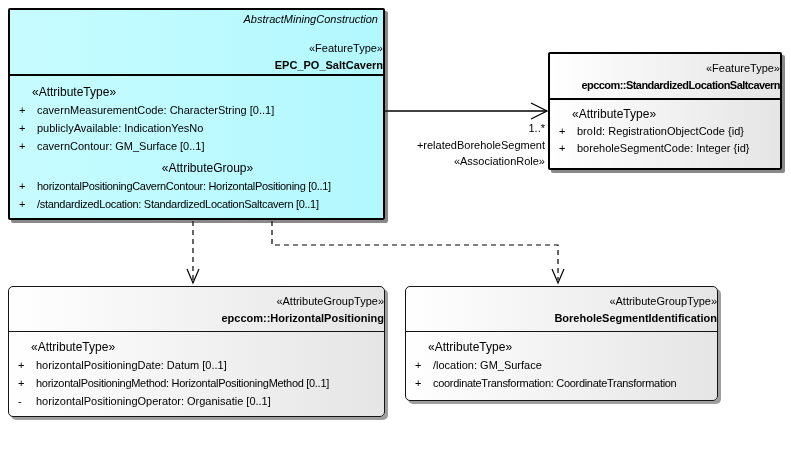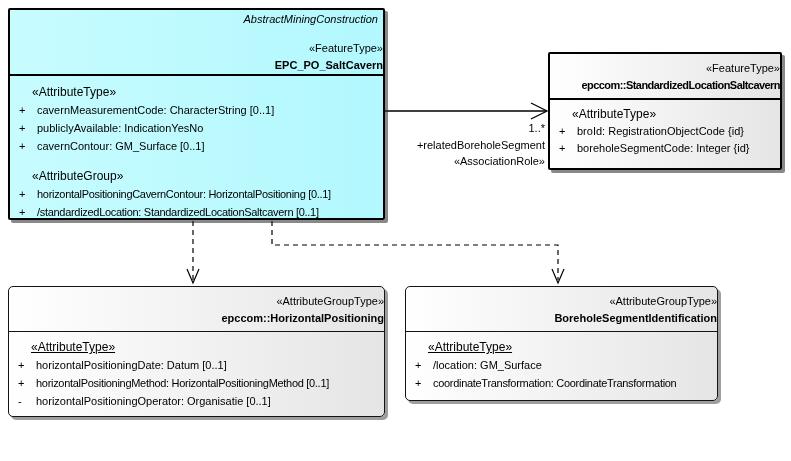--- a/index.html
+++ b/index.html
@@ -26,21 +26,20 @@
   .feature-box {
     border: 2px solid #000000;
     border-radius: 2px;
     box-shadow: 3px 3px 0 rgba(40,40,40,0.55);
   }
   .group-box {
     border: 1.5px solid #141414;
     border-radius: 5px;
     box-shadow: 3px 3px 0 rgba(40,40,40,0.45);
     background: linear-gradient(to right, #ffffff 0%, #e5e5e5 100%);
-    text-decoration: underline;
   }
   .cyan-fill { background: linear-gradient(to right, #c7fcff 0%, #b2f8fe 100%); }
   .gray-fill { background: linear-gradient(to right, #ffffff 0%, #e5e5e5 100%); }
 
   .title { position: relative; box-sizing: border-box; }
   .title.b2 { border-bottom: 2px solid #000; }
   .title.b1 { border-bottom: 1.5px solid #141414; }
   .parent-label {
     position: absolute; top: 3px; right: 5px;
     font-style: italic; font-size: 11px;
@@ -78,21 +77,21 @@
   #box-borehole .attr-row, #box-borehole .sect-header { height: 17px; line-height: 17px; }
 
   #box-horizpos     { left: 8px;  top: 286px; width: 377px; height: 131px; }
   #box-horizpos .title { height: 45px; }
   #box-standloc     { left: 405px; top: 286px; width: 313px; height: 115px; }
   #box-standloc .title { height: 45px; }
   .group-box .stereo { top: 8px; }
   .group-box .cname  { top: 25px; }
   .group-box .attrs  { padding-top: 6px; }
 
-  .spacer-top { margin-top: 12px; }
+  .spacer-top { margin-top: 4px; text-align: center; }
 
   #assoc-labels {
     position: absolute; left: 345px; top: 120px; width: 200px;
     text-align: right; font-size: 11px; line-height: 16.5px;
     z-index: 2; white-space: nowrap;
   }
 </style>
 </head>
 <body>
 

